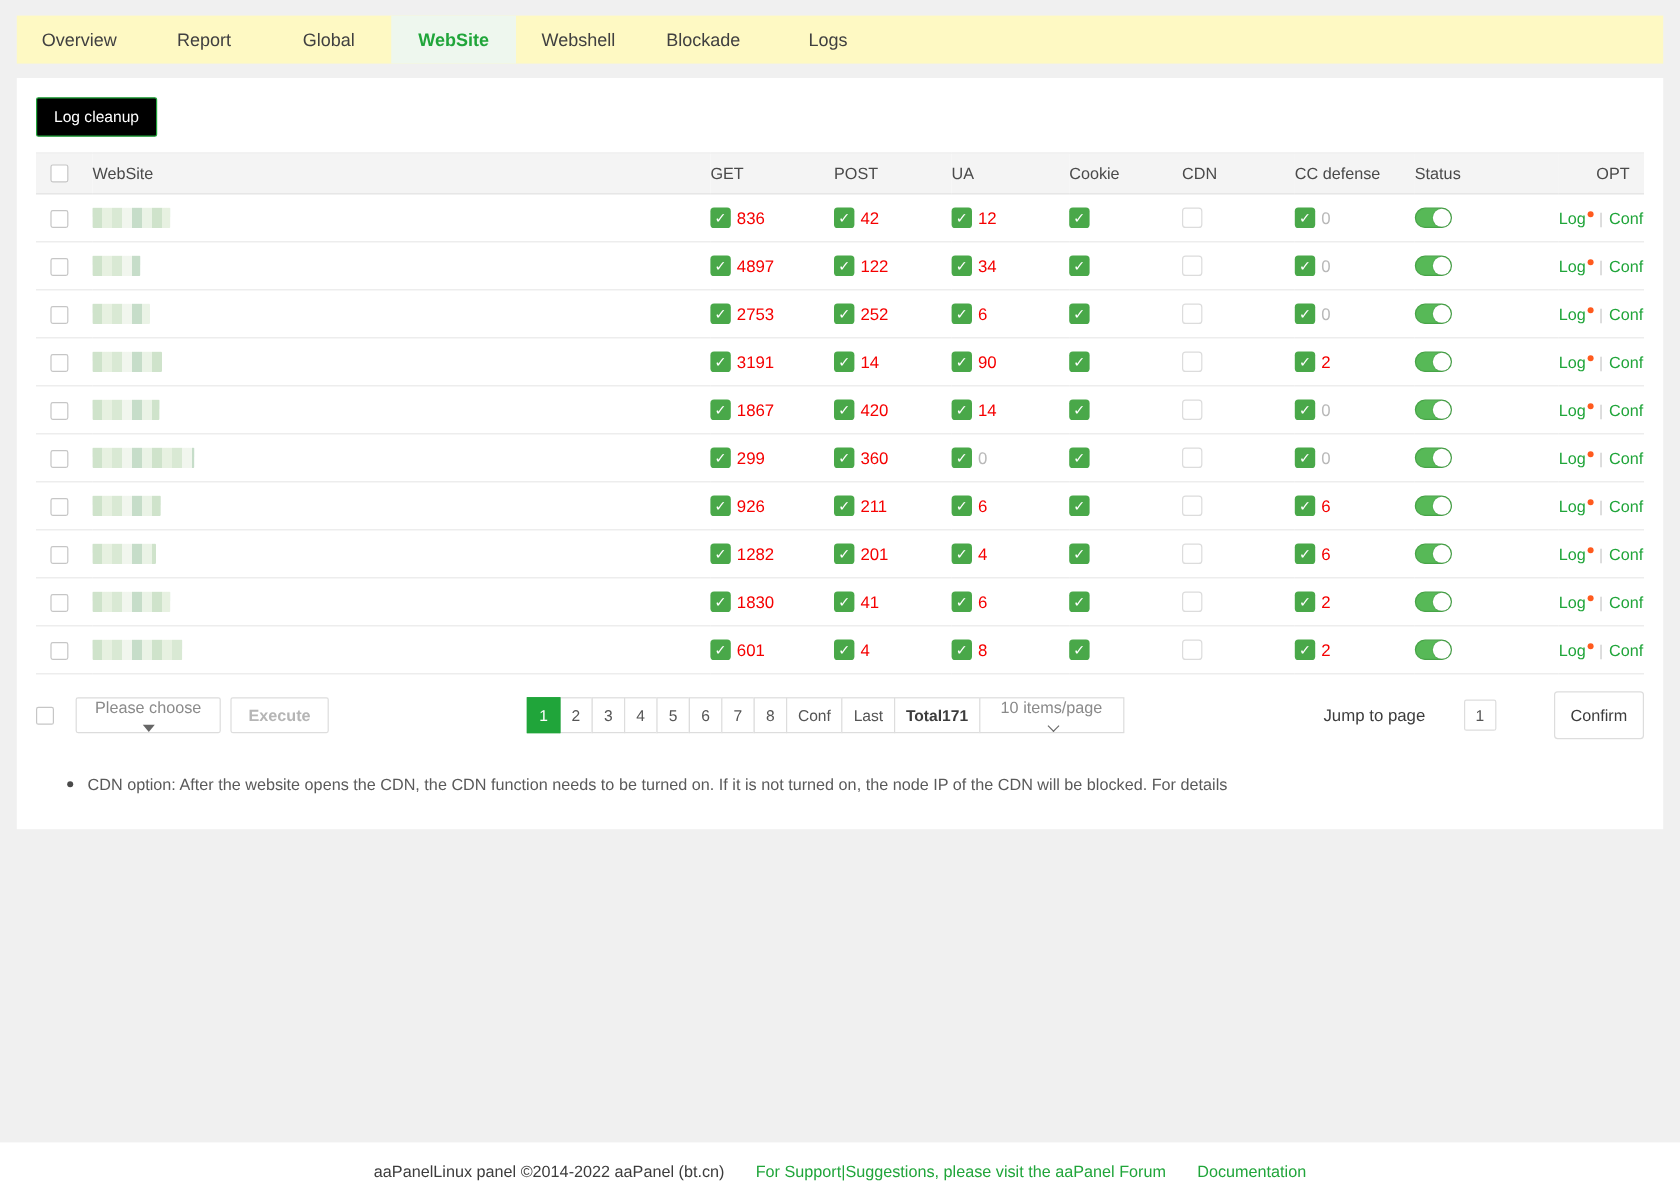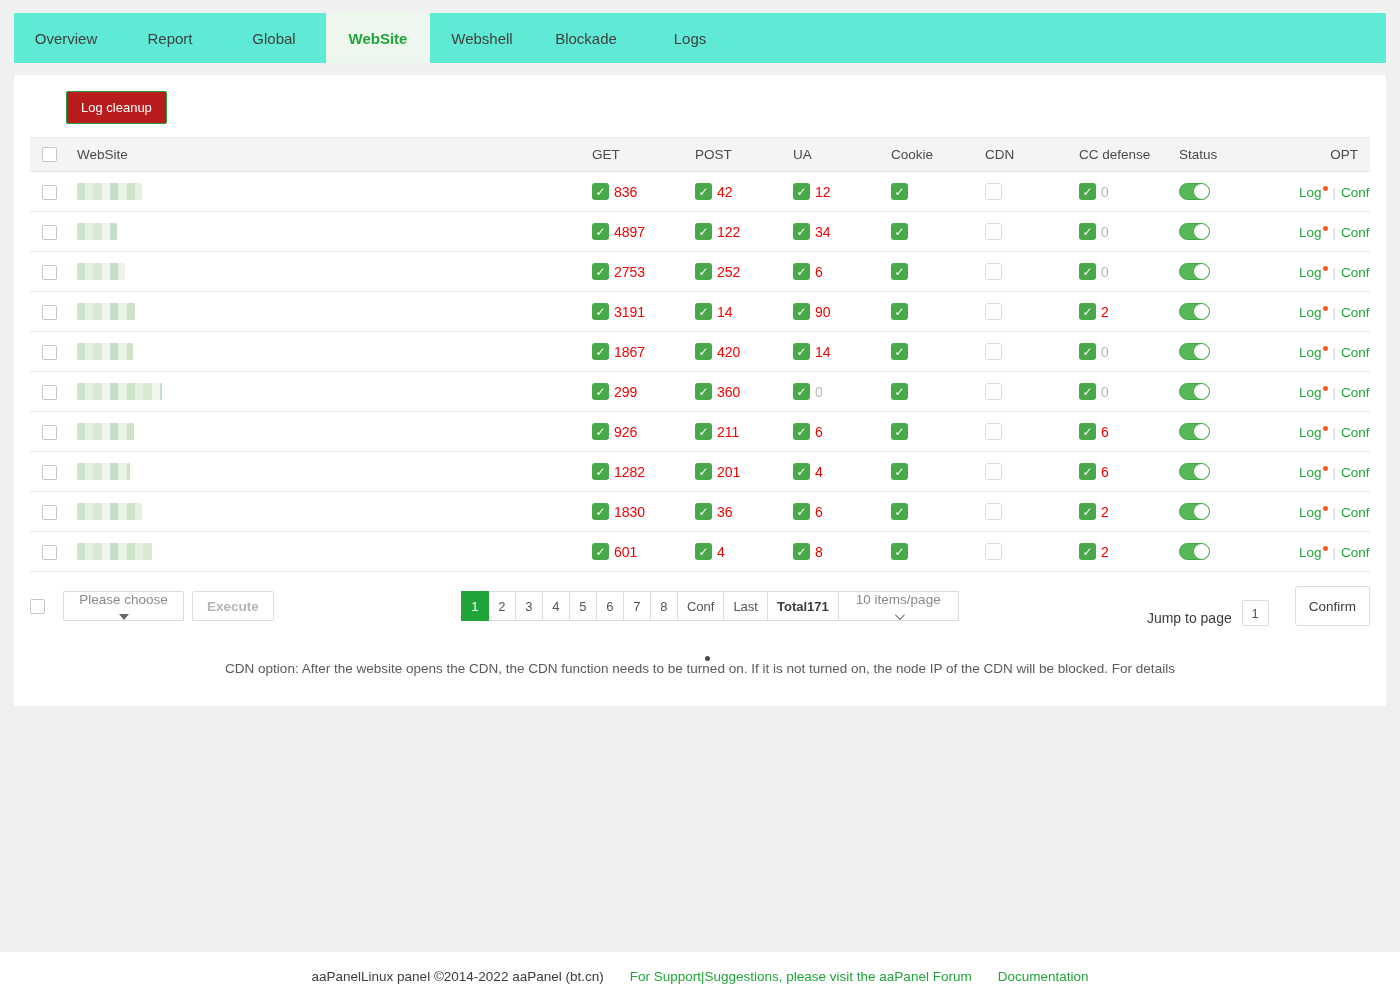--- a/index.html
+++ b/index.html
@@ -8,42 +8,41 @@
     font-family: "Liberation Sans", "DejaVu Sans", sans-serif;
     background:#f0f0f0;
     color:#404040;
     overflow:hidden;
   }
   .page { display:flex; flex-direction:column; height:1000px; }
 
   
   .tabbar {
     margin:13px 14px 0 14px;
-    background:#5eead4;
-    height:50px;
+    background:#fef9c3;
+    height:40px;
     display:flex;
     align-items:stretch;
   }
   .tab {
     width:104px; display:flex; align-items:center; justify-content:center;
     font-size:15px; color:#404040; cursor:pointer;
   }
   .tab.active { color:#20a53a; font-weight:bold; background:#eef7ee; }
 
   
   .card {
     margin:12px 14px 0 14px;
     background:#fff;
     padding:16px 16px 30px 16px;
   }
   .btn-green {
-    display:inline-block; background:#b91c1c; border:1px solid #20a53a; color:#fff;
+    display:inline-block; background:#000000; border:1px solid #20a53a; color:#fff;
     font-size:13px; padding:8px 14px; border-radius:2px; cursor:pointer;
     margin-bottom:13px;
-    margin-left:36px;
   }
 
   table { width:100%; border-collapse:collapse; table-layout:fixed; }
   thead th {
     background:#f4f4f4; font-weight:normal; text-align:left;
     color:#4a4a4a; font-size:13.5px; height:34px;
     border-top:1px solid #e9e9e9; border-bottom:1px solid #e3e3e3;
   }
   tbody td { height:40px; border-bottom:1px solid #e9e9e9; font-size:14px; vertical-align:middle; }
   th.c-check, td.c-check { padding-left:12px; }
@@ -99,33 +98,33 @@
   }
   .pager { display:flex; margin:0 auto; align-items:center; }
   .page-btn {
     min-width:28px; height:30px; margin-left:-1px; padding:0 9px;
     border:1px solid #ddd; background:#fff; color:#555; font-size:13px;
     display:flex; align-items:center; justify-content:center; cursor:pointer;
   }
   .page-btn.active { background:#20a53a; border-color:#20a53a; color:#fff; position:relative; z-index:1; }
   .page-btn.total { font-weight:bold; color:#3c3c3c; cursor:default; }
   .per-page { margin-left:-1px; width:121px; }
-  .bb-right { display:flex; align-items:flex-end; }
+  .bb-right { display:flex; align-items:center;gap:22px; }
   .jump-label { font-size:14px; color:#3c3c3c; }
   .jump-input {
     width:27px; height:26px; margin-left:10px; border:1px solid #ddd; border-radius:2px;
     text-align:center; font-size:13px; color:#555; font-family:inherit;
   }
   .btn-confirm {
     margin-left:26px; height:40px; padding:0 13px; border:1px solid #ddd; border-radius:3px;
     background:#fff; color:#3c3c3c; font-size:13.5px; cursor:pointer;
   }
 
   
-  .note { margin-top:30px; display:flex; align-items:center; color:#5a5a5a; font-size:13.5px;flex-direction:column; }
+  .note { margin-top:30px; display:flex; align-items:center; color:#5a5a5a; font-size:13.5px; }
   .bullet { width:5px; height:5px; border-radius:50%; background:#4a4a4a; margin:0 12px 0 26px; flex:none; }
 
   .spacer { flex:1; }
 
   
   .footer {
     background:#fff; height:48px; display:flex; align-items:center; justify-content:center;
     gap:26px; font-size:13.5px;
   }
   .footer .copy { color:#3c3c3c; }
@@ -300,21 +299,21 @@
     <td><span class="cb on"></span><span class="num">6</span></td>
     <td><span class="toggle"></span></td>
     <td class="c-opt">
       <span class="link">Log</span><span class="dot"></span><span class="sep">|</span><span class="link">Conf</span>
     </td>
   </tr>
           <tr>
     <td class="c-check"><span class="plain-cb"></span></td>
     <td><span class="blur-name" style="width: 65px;"></span></td>
     <td><span class="cb on"></span><span class="num">1830</span></td>
-    <td><span class="cb on"></span><span class="num">36</span></td>
+    <td><span class="cb on"></span><span class="num">41</span></td>
     <td><span class="cb on"></span><span class="num">6</span></td>
     <td><span class="cb on"></span></td>
     <td><span class="cb off"></span></td>
     <td><span class="cb on"></span><span class="num">2</span></td>
     <td><span class="toggle"></span></td>
     <td class="c-opt">
       <span class="link">Log</span><span class="dot"></span><span class="sep">|</span><span class="link">Conf</span>
     </td>
   </tr>
           <tr>

